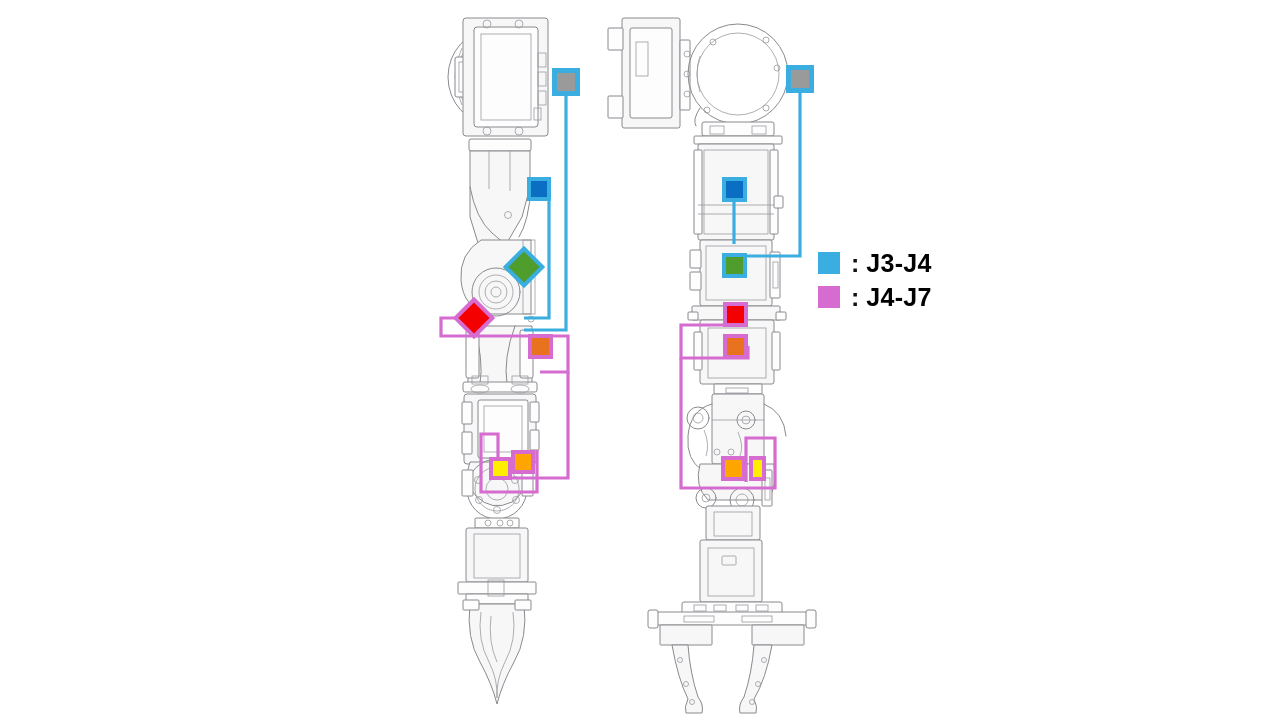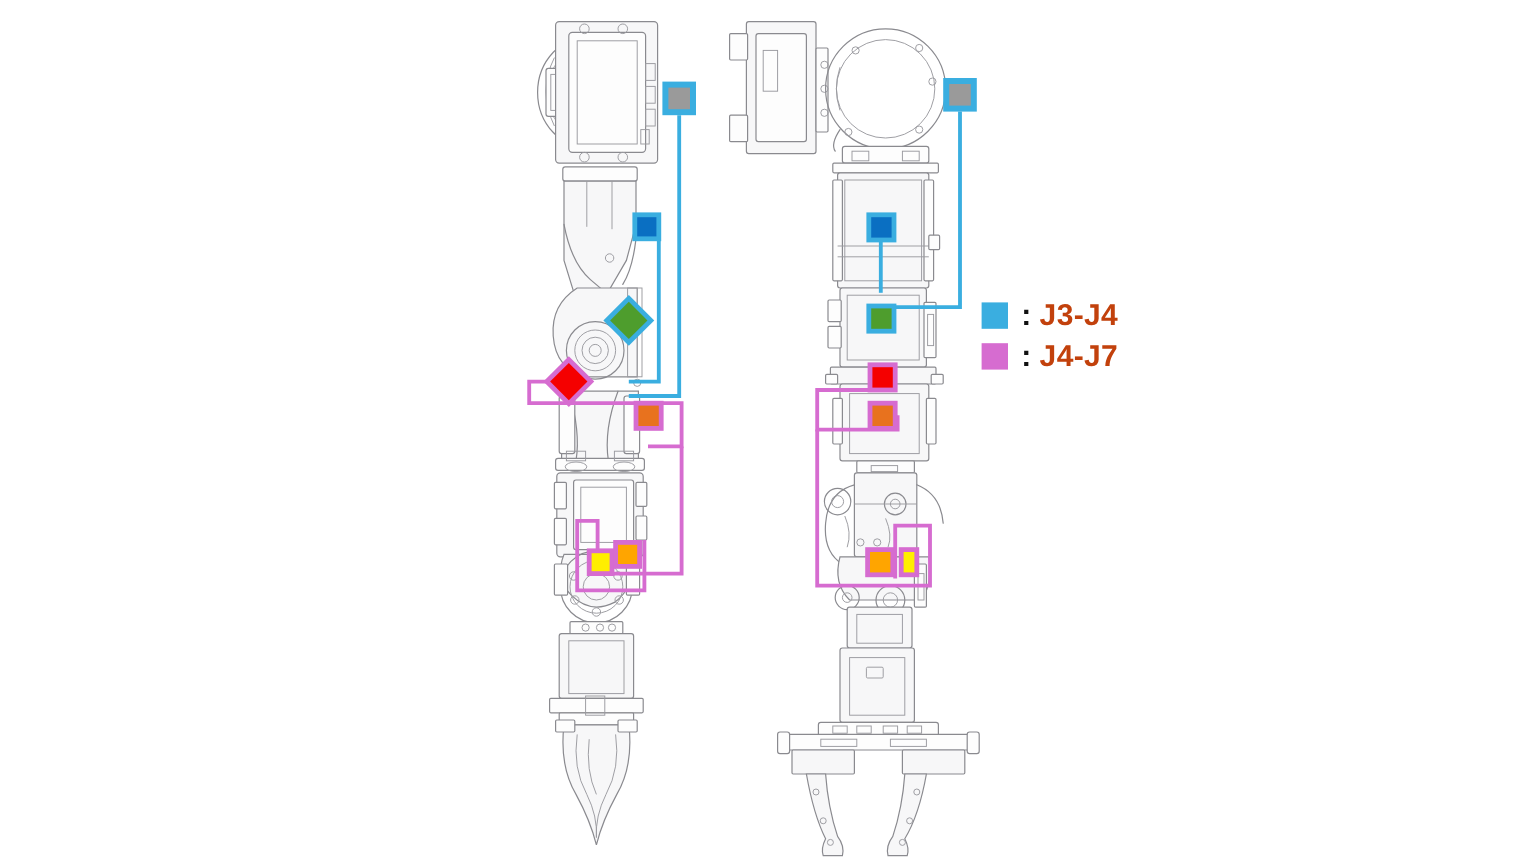--- a/index.html
+++ b/index.html
@@ -9,21 +9,21 @@
   svg.layer{position:absolute;left:0;top:0;width:1280px;height:720px;overflow:visible;}
   .cad{fill:none;stroke:#8a8a8f;stroke-width:1;stroke-linejoin:round;stroke-linecap:round;}
   .cad-thin{fill:none;stroke:#9b9ba0;stroke-width:0.8;}
   .cad-fill{fill:#fdfdfd;stroke:#8a8a8f;stroke-width:1;}
   .cad-fill2{fill:#f7f7f8;stroke:#8a8a8f;stroke-width:1;}
   .route{fill:none;stroke-width:3.2;stroke-linejoin:miter;stroke-linecap:butt;}
   .legend{position:absolute;left:818px;top:246px;width:160px;}
   .legend-row{display:flex;align-items:center;height:34px;}
   .swatch{width:22px;height:22px;flex:0 0 22px;}
   .colon{font-size:25px;font-weight:bold;color:#111;margin:0 7px 0 11px;line-height:1;}
-  .ltext{font-size:25px;font-weight:bold;color:#c2410c;letter-spacing:0.3px;line-height:1;}
+  .ltext{font-size:25px;font-weight:bold;color:#000000;letter-spacing:0.3px;line-height:1;}
 </style>
 </head>
 <body>
 
 <div id="stage">
 
   <svg class="layer">
     <g>
       <ellipse class="cad" cx="492" cy="77" rx="44" ry="47"></ellipse>
       <ellipse class="cad-thin" cx="492" cy="77" rx="36" ry="39"></ellipse>

